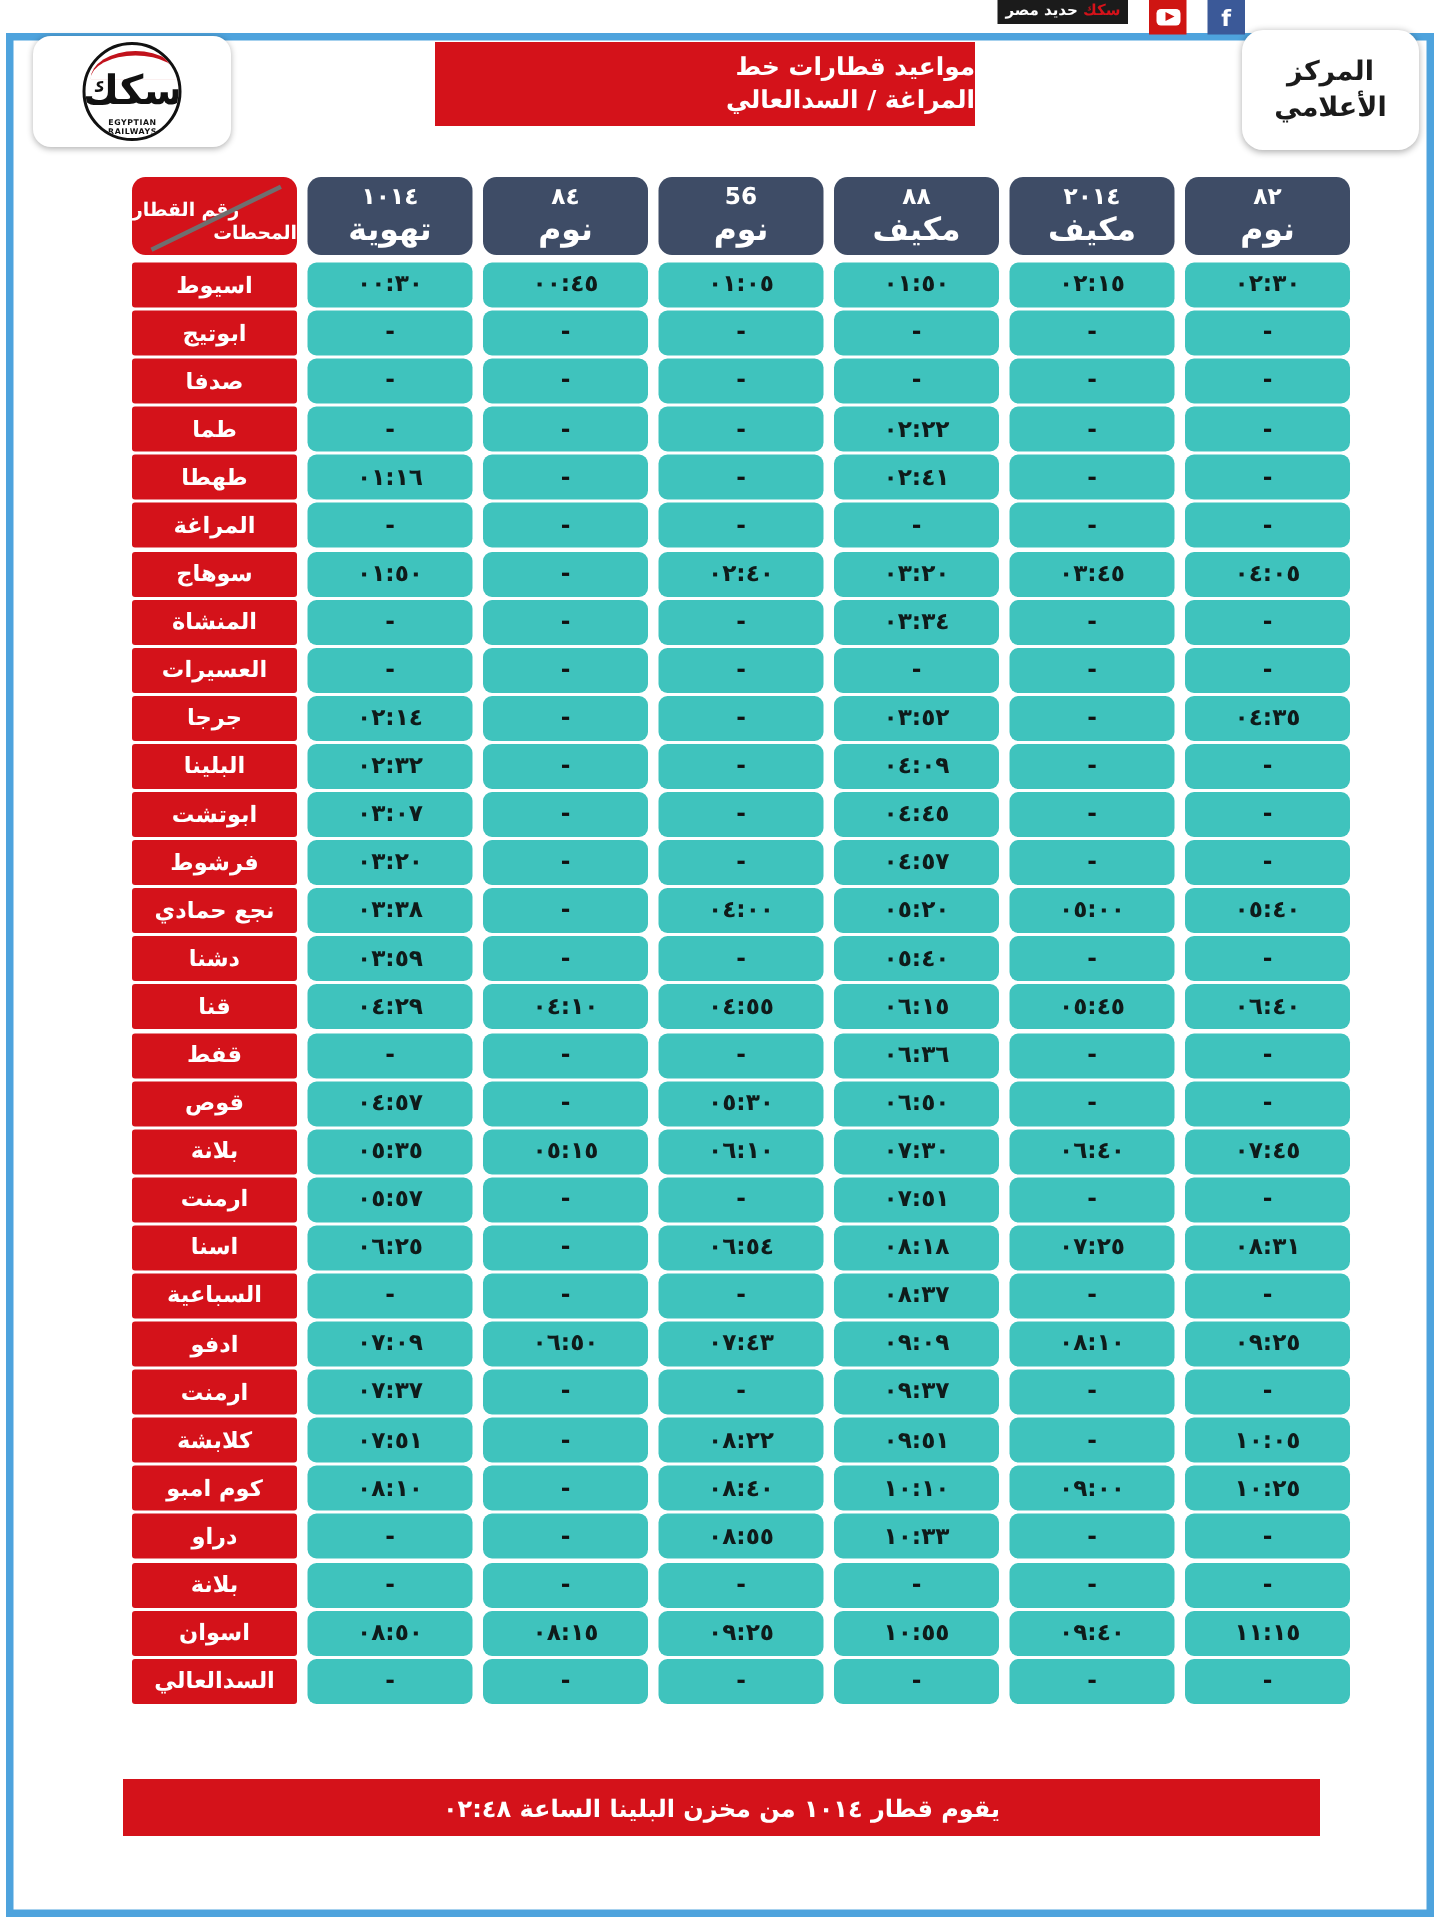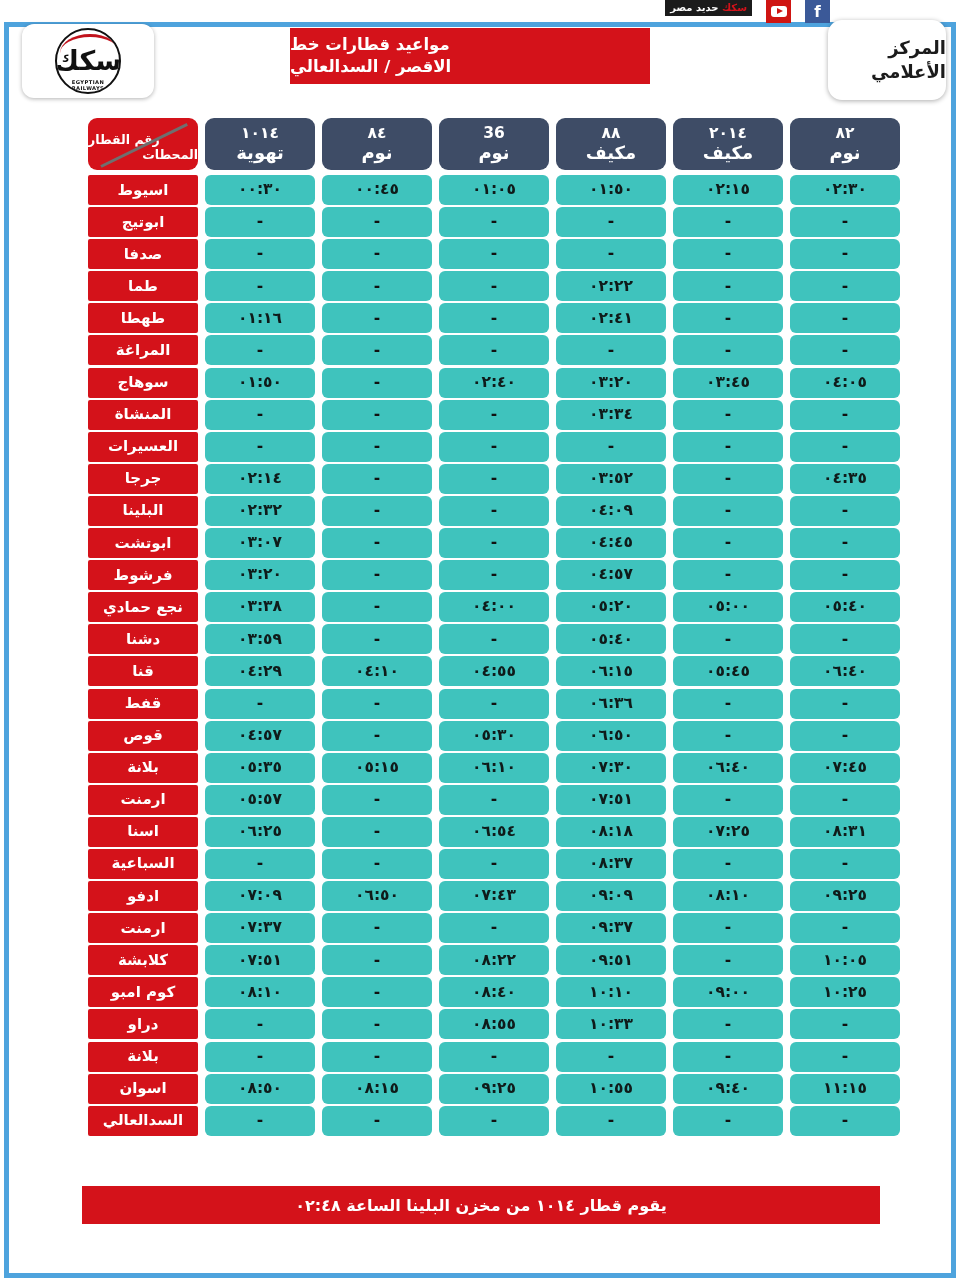--- a/index.html
+++ b/index.html
@@ -94,21 +94,21 @@
   .title-banner {
     position: absolute;
     left: 290px;
     top: 28px;
     width: 360px;
     height: 56px;
     background: #d4121a;
     color: #ffffff;
     display: flex;
     flex-direction: column;
-    align-items: flex-end;
+    align-items: flex-start;
     justify-content: center;
     gap: 1px;
     font-weight: bold;
     font-size: 16.5px;
     line-height: 1.25;
     text-align: center;
   }
 
   .social-row {
     position: absolute;
@@ -162,21 +162,21 @@
     position: absolute;
     right: 14px;
     top: 20px;
     width: 118px;
     height: 80px;
     background: #ffffff;
     border-radius: 14px;
     box-shadow: 0 1px 5px rgba(0,0,0,.33);
     display: flex;
     flex-direction: column;
-    align-items: flex-start;
+    align-items: center;
     justify-content: center;
     gap: 2px;
     font-weight: bold;
     font-size: 18px;
     color: #1b1b1b;
     line-height: 1.2;
   }
 
   
   .table-wrap {
@@ -210,21 +210,21 @@
   .t-head {
     height: 52px;
     border-radius: 9px;
     background: #3e4c66;
     color: #ffffff;
     flex-direction: column;
     gap: 3px;
     font-size: 15px;
   }
   .t-head .num { font-size: 15.5px; font-weight: bold; }
-  .t-head .kind { font-size: 18px; font-weight: bold; }
+  .t-head .kind { font-size: 21px; font-weight: bold; }
 
   .t-head-stations {
     height: 52px;
     border-radius: 9px;
     background: #d4121a;
     color: #ffffff;
     position: relative;
     flex-direction: column;
     gap: 1px;
     font-size: 12px;
@@ -289,21 +289,21 @@
 
   <div class="logo-box">
     <div class="logo-mark">
       <span class="logo-glyph">سكك</span>
       <span class="logo-sub">EGYPTIAN RAILWAYS</span>
     </div>
   </div>
 
   <div class="title-banner">
     <span>مواعيد قطارات خط</span>
-    <span>الاقصر / السدالعالي</span>
+    <span>المراغة / السدالعالي</span>
   </div>
 
   <div class="social-row">
     <div class="brand-chip"><span>سكك</span> <span class="white">حديد مصر</span></div>
     <div class="social-icon yt">
         <span class="yt-glyph"></span>
       </div>
     <div class="social-icon fb">f</div>
   </div>
 
@@ -322,21 +322,21 @@
       </div>
       <div class="t-cell t-head">
         <span class="num">٢٠١٤</span>
         <span class="kind">مكيف</span>
       </div>
       <div class="t-cell t-head">
         <span class="num">٨٨</span>
         <span class="kind">مكيف</span>
       </div>
       <div class="t-cell t-head">
-        <span class="num">36</span>
+        <span class="num">56</span>
         <span class="kind">نوم</span>
       </div>
       <div class="t-cell t-head">
         <span class="num">٨٤</span>
         <span class="kind">نوم</span>
       </div>
       <div class="t-cell t-head">
         <span class="num">١٠١٤</span>
         <span class="kind">تهوية</span>
       </div>

